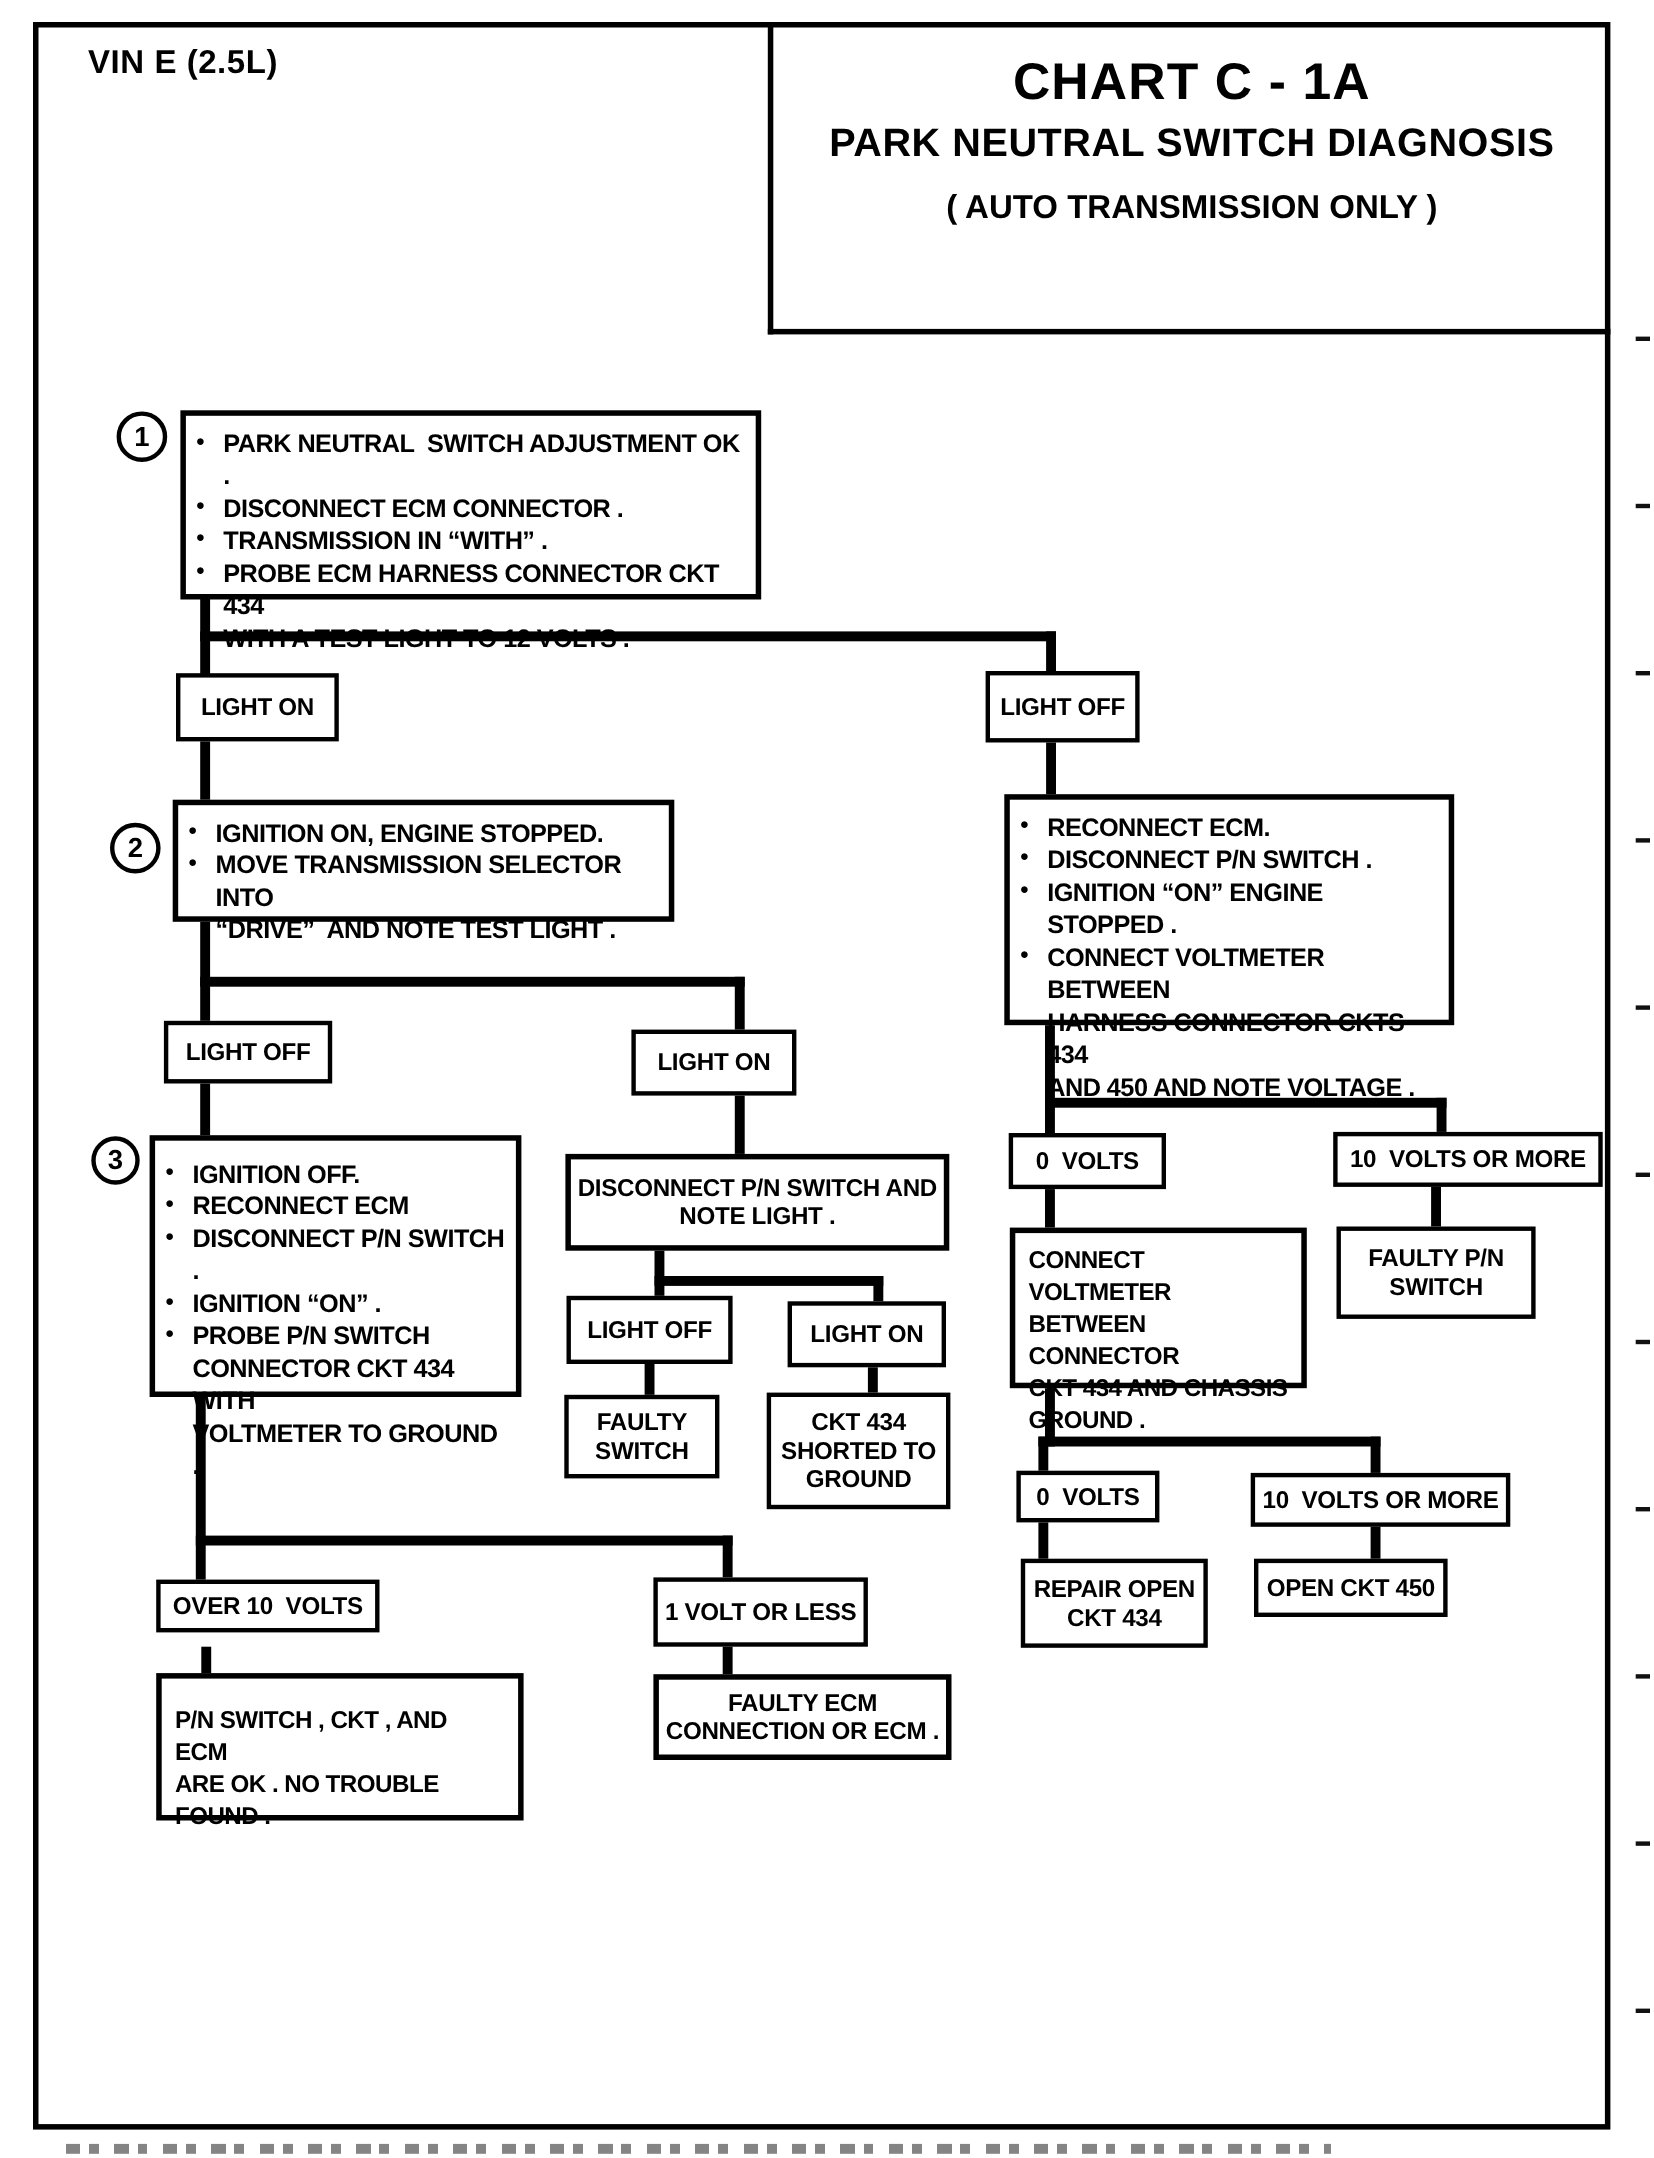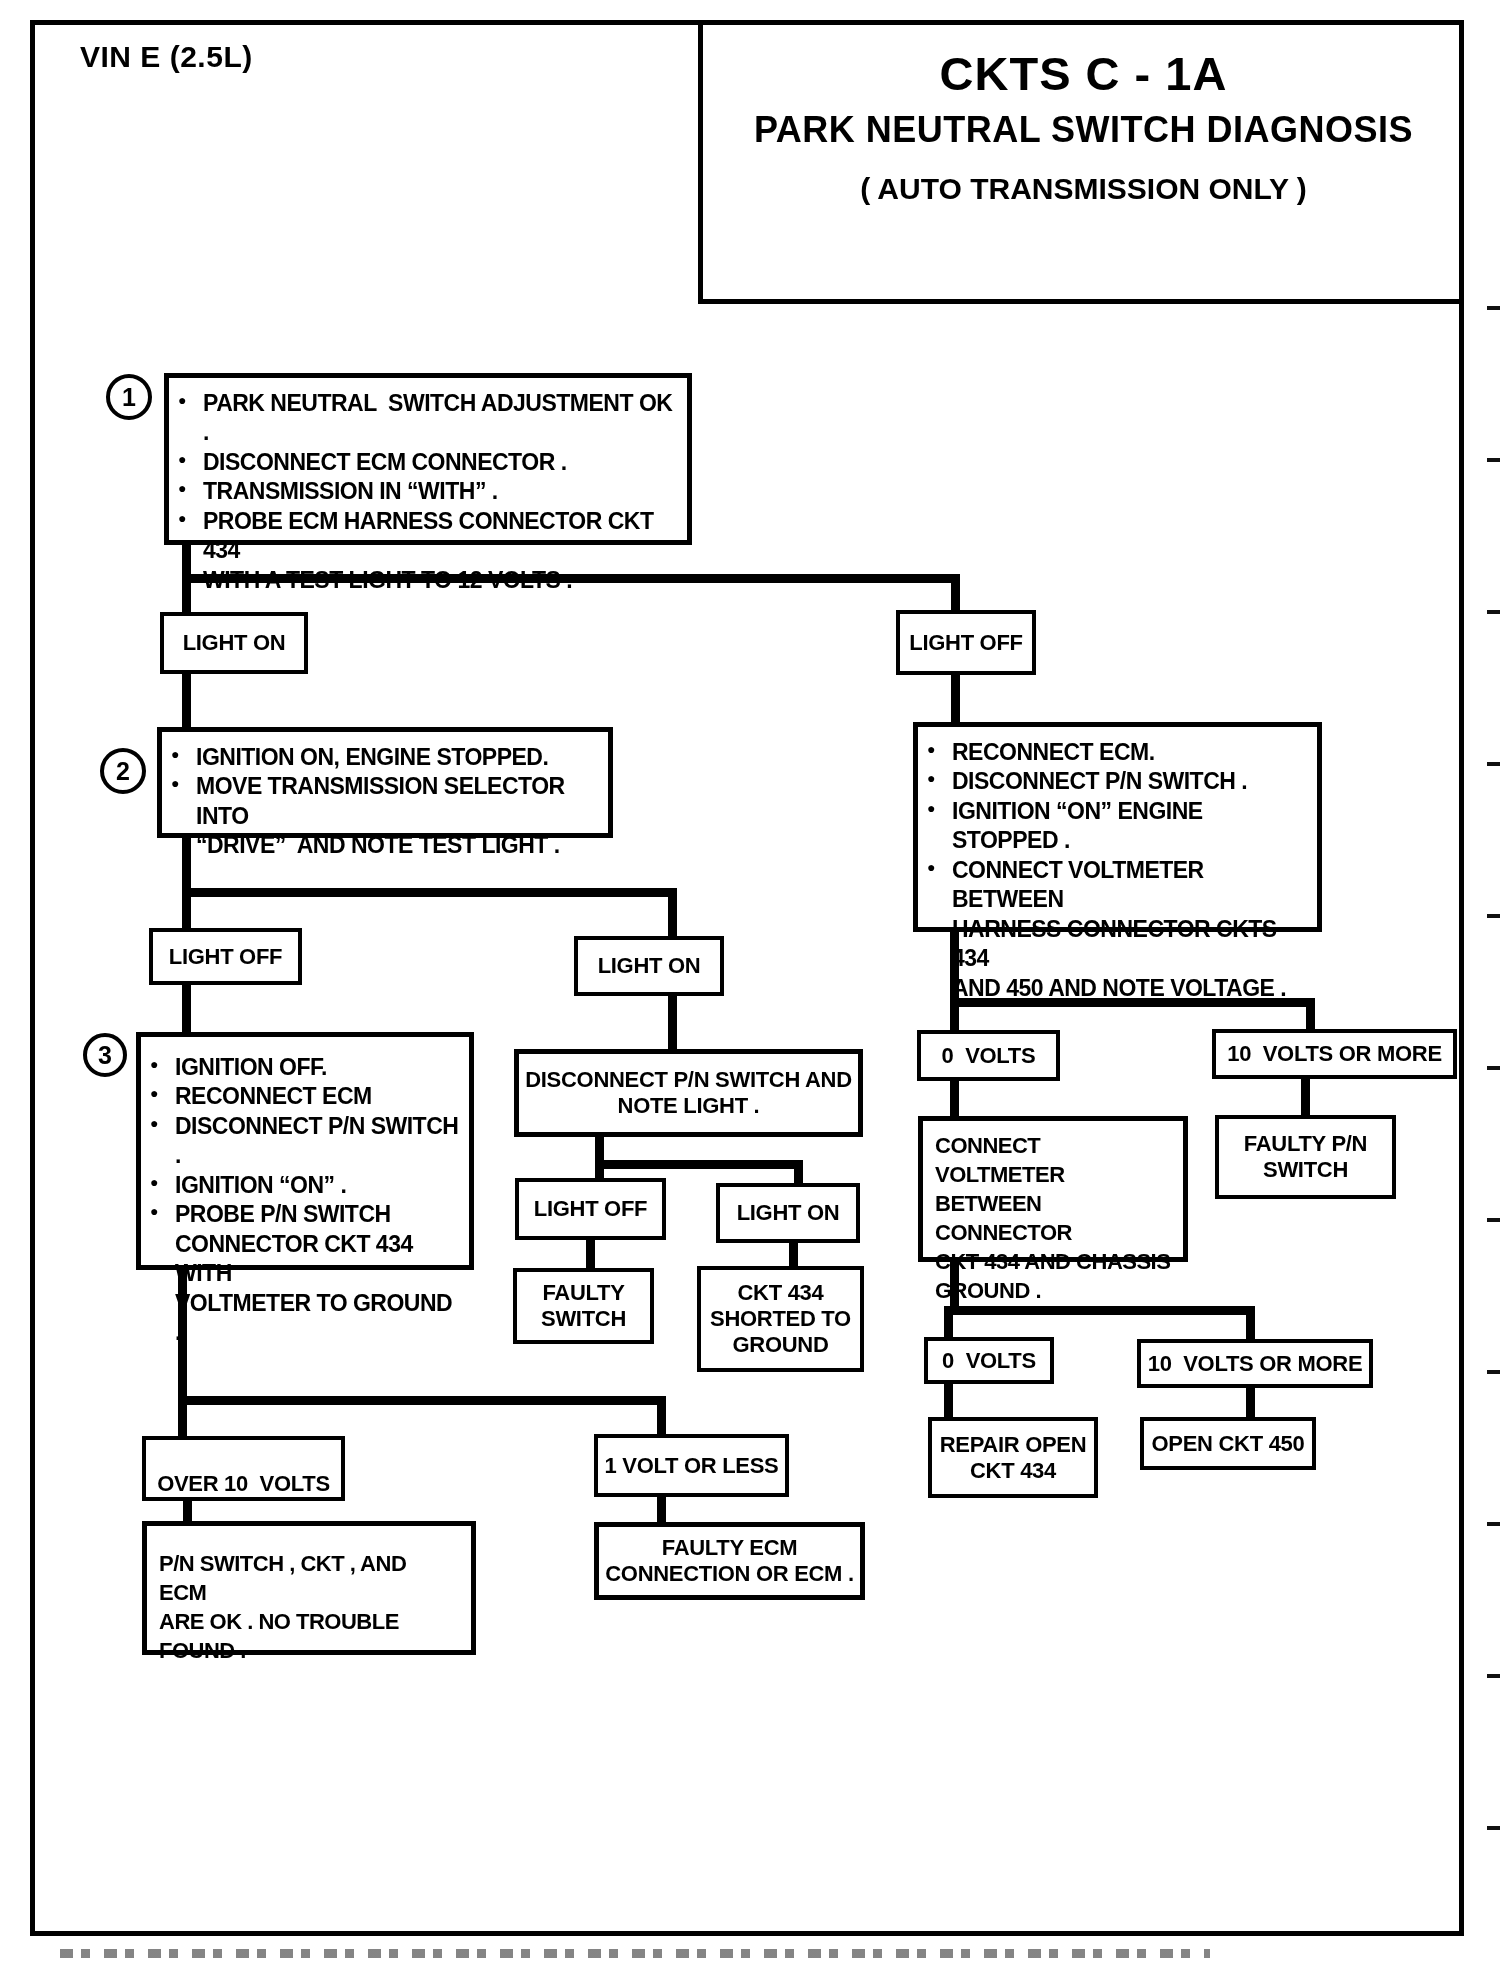--- a/index.html
+++ b/index.html
@@ -48,21 +48,21 @@
 </head>
 <body>
 
 <div class="page">
 
   <div class="abs frame" style="left:30px; top:20px; width:1434px; height:1916px;"></div>
 
   <div class="abs vin" data-bind="page.vin_label" style="left:80px; top:40px;">VIN E (2.5L)</div>
 
   <div class="abs titlebox" style="left:698px; top:20px; width:766px; height:284px;">
-    <div class="t1" data-bind="header.title">CKTS C - 1A</div>
+    <div class="t1" data-bind="header.title">CHART C - 1A</div>
     <div class="t2" data-bind="header.subtitle">PARK NEUTRAL SWITCH DIAGNOSIS</div>
     <div class="t3" data-bind="header.subtitle2">( AUTO TRANSMISSION ONLY )</div>
   </div>
 
   <div class="abs circle" style="left:106px; top:374px; width:46px; height:46px;">
     <span data-bind="steps.s1.number">1</span>
   </div>
   <div class="abs stepbox" style="left:164px; top:373px; width:528px; height:172px;">
     <div class="li">
         <span class="b" data-bind="page.bullet">●</span>
@@ -248,21 +248,21 @@
 CKT 434</span>
     </div>
   <div class="abs label-box" style="left:1140px; top:1417px; width:176px; height:53px;">
       <span data-bind="nodes.open_ckt450">OPEN CKT 450</span>
     </div>
 
   <div class="abs line" style="left:178px; top:1270px; width:9px; height:166px;"></div>
   <div class="abs line" style="left:178px; top:1396px; width:488px; height:9px;"></div>
   <div class="abs line" style="left:657px; top:1396px; width:9px; height:38px;"></div>
 
-  <div class="abs label-box" style="left:142px; top:1436px; width:203px; height:65px;align-items:flex-end;">
+  <div class="abs label-box" style="left:142px; top:1436px; width:203px; height:48px;">
       <span data-bind="nodes.over_10_volts">OVER 10  VOLTS</span>
     </div>
   <div class="abs label-box" style="left:594px; top:1434px; width:195px; height:63px;">
       <span data-bind="nodes.one_volt_or_less">1 VOLT OR LESS</span>
     </div>
 
   <div class="abs line" style="left:183px; top:1497px; width:9px; height:24px;"></div>
   <div class="abs line" style="left:657px; top:1497px; width:9px; height:25px;"></div>
 
   <div class="abs textbox" style="left:142px; top:1521px; width:334px; height:134px; padding-top:23px;"><span data-bind="nodes.pn_ok">P/N SWITCH , CKT , AND ECM

